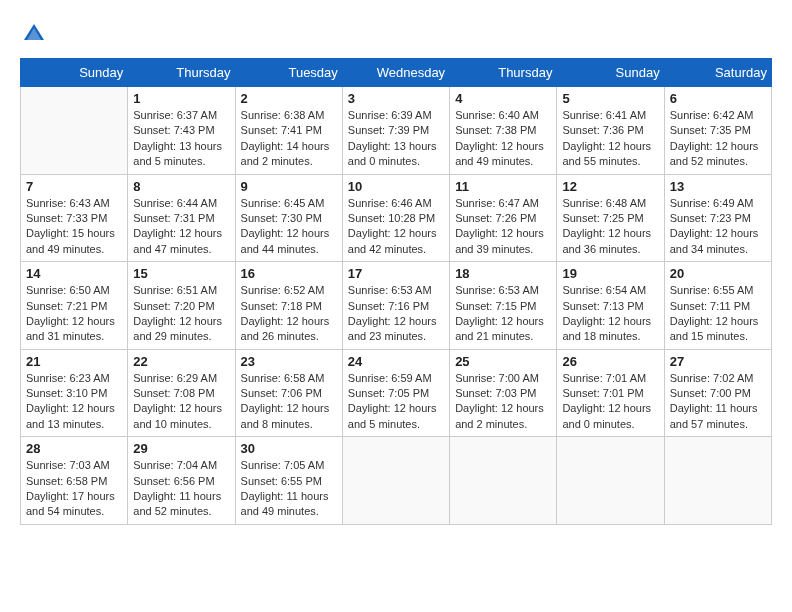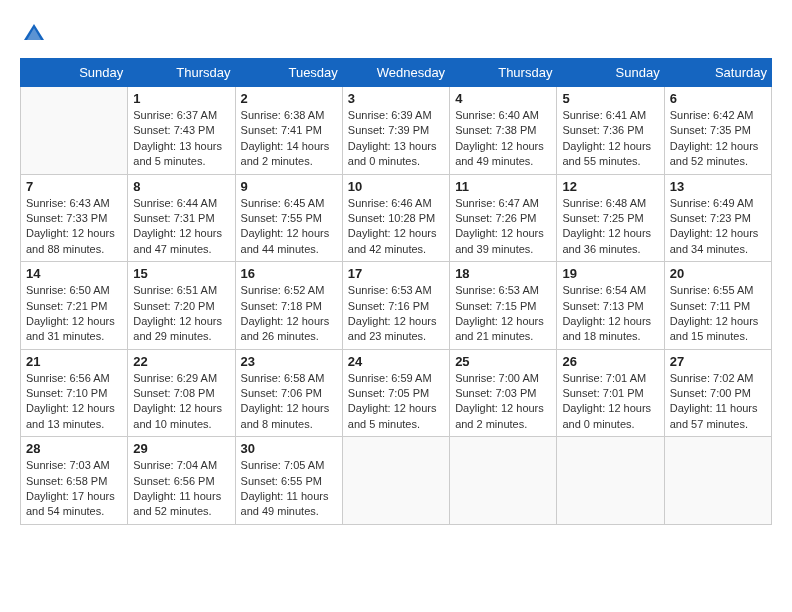--- a/index.html
+++ b/index.html
@@ -170,36 +170,36 @@
           <span>Daylight: 12 hours and 52 minutes.</span>
         </div>
       </td>
       </tr>
       <tr class="week-row">
         <td>
         <span class="day-num">7</span>
         <div class="day-info">
           <span>Sunrise: 6:43 AM</span><br>
           <span>Sunset: 7:33 PM</span><br>
-          <span>Daylight: 12 hours and 88 minutes.</span>
+          <span>Daylight: 15 hours and 49 minutes.</span>
         </div>
       </td>
         <td>
         <span class="day-num">8</span>
         <div class="day-info">
           <span>Sunrise: 6:44 AM</span><br>
           <span>Sunset: 7:31 PM</span><br>
           <span>Daylight: 12 hours and 47 minutes.</span>
         </div>
       </td>
         <td>
         <span class="day-num">9</span>
         <div class="day-info">
           <span>Sunrise: 6:45 AM</span><br>
-          <span>Sunset: 7:55 PM</span><br>
+          <span>Sunset: 7:30 PM</span><br>
           <span>Daylight: 12 hours and 44 minutes.</span>
         </div>
       </td>
         <td>
         <span class="day-num">10</span>
         <div class="day-info">
           <span>Sunrise: 6:46 AM</span><br>
           <span>Sunset: 10:28 PM</span><br>
           <span>Daylight: 12 hours and 42 minutes.</span>
         </div>
@@ -284,22 +284,22 @@
           <span>Sunrise: 6:55 AM</span><br>
           <span>Sunset: 7:11 PM</span><br>
           <span>Daylight: 12 hours and 15 minutes.</span>
         </div>
       </td>
       </tr>
       <tr class="week-row">
         <td>
         <span class="day-num">21</span>
         <div class="day-info">
-          <span>Sunrise: 6:56 AM</span><br>
-          <span>Sunset: 7:10 PM</span><br>
+          <span>Sunrise: 6:23 AM</span><br>
+          <span>Sunset: 3:10 PM</span><br>
           <span>Daylight: 12 hours and 13 minutes.</span>
         </div>
       </td>
         <td>
         <span class="day-num">22</span>
         <div class="day-info">
           <span>Sunrise: 6:29 AM</span><br>
           <span>Sunset: 7:08 PM</span><br>
           <span>Daylight: 12 hours and 10 minutes.</span>
         </div>

